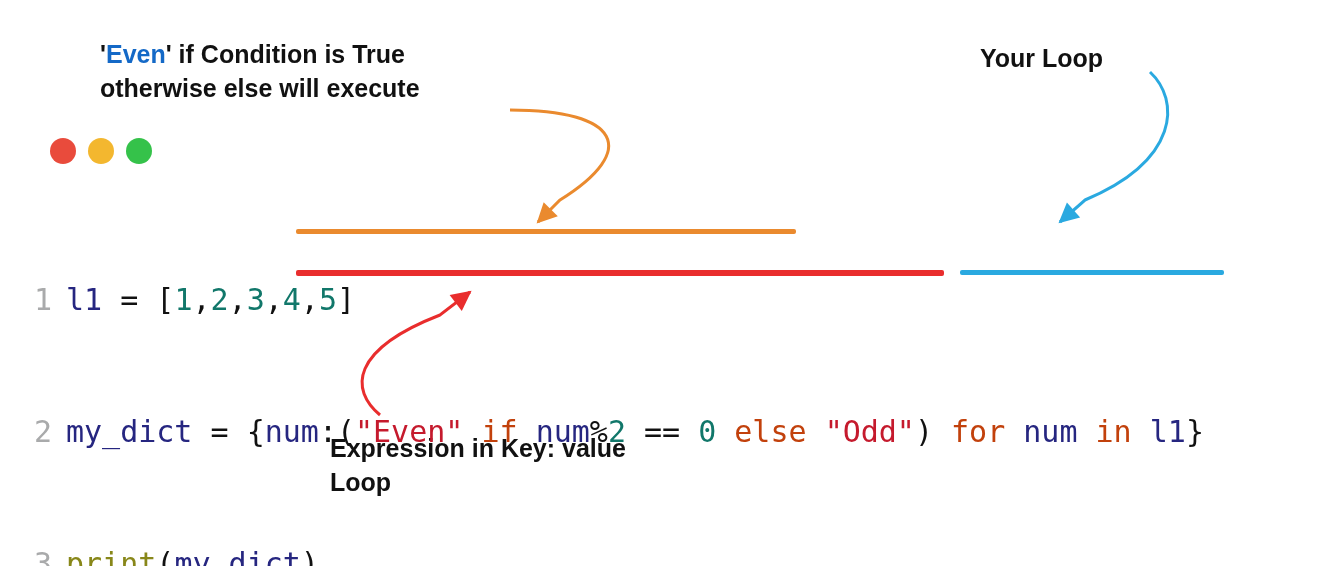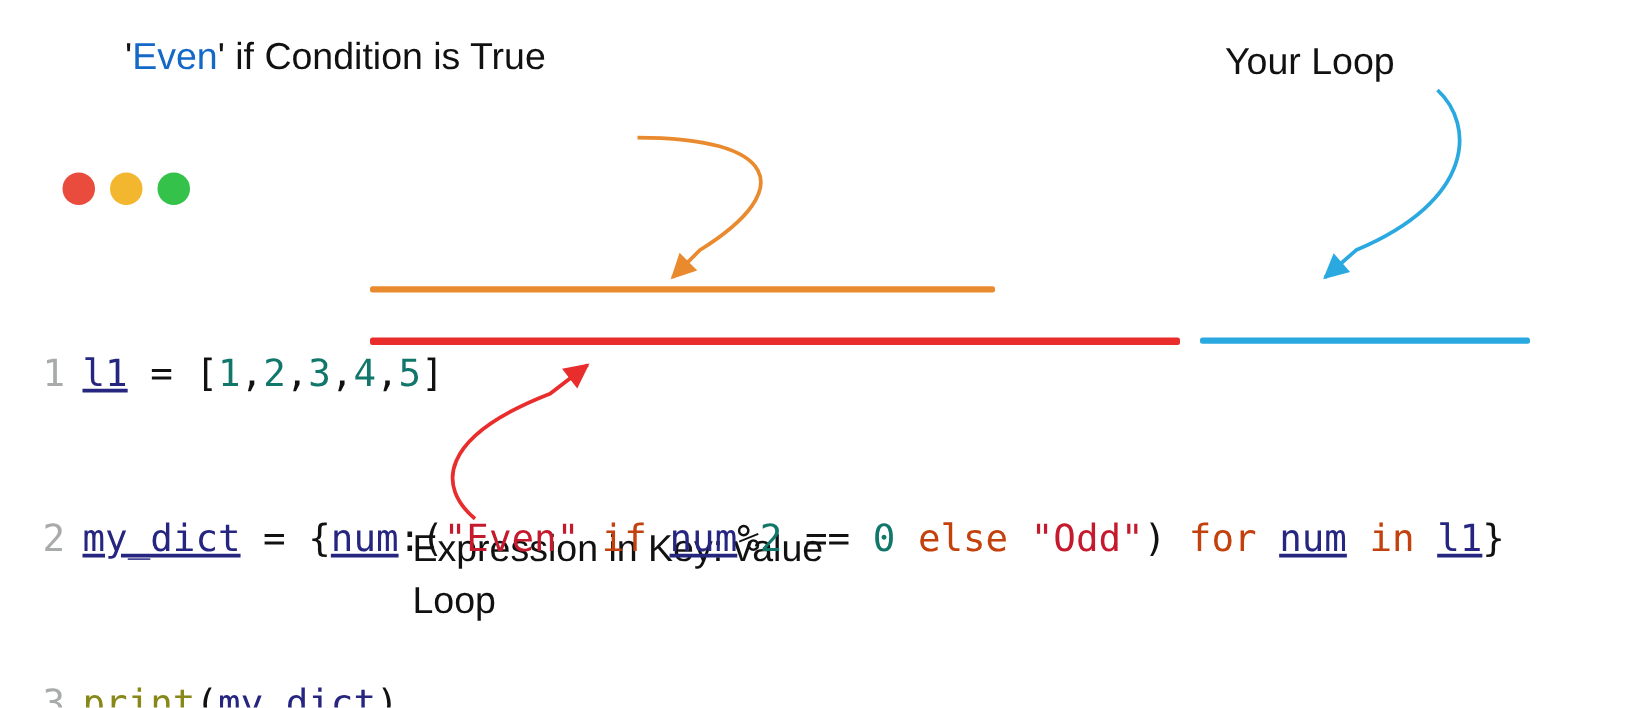--- a/index.html
+++ b/index.html
@@ -1,44 +1,45 @@
 <!DOCTYPE html>
 <html><head>
 <meta charset="utf-8">
 <style>
   html,body{margin:0;padding:0;width:1320px;height:566px;background:#fff;font-family:-apple-system,BlinkMacSystemFont,"Segoe UI",Helvetica,Arial,sans-serif;color:#111;overflow:hidden;}
   .stage{position:relative;width:1320px;height:566px;}
-  .annot{position:absolute;font-size:30px;line-height:1.35;color:#111;font-weight:400;}
+  .annot{position:absolute;font-size:25px;line-height:1.35;color:#111;font-weight:700;margin-top:12px;}
   .annot .blue{color:#1469c7;}
   .dots{position:absolute;left:50px;top:138px;display:flex;gap:12px;}
   .dot{width:26px;height:26px;border-radius:50%;}
   .dot.red{background:#e94b3c;}
   .dot.yellow{background:#f3b72f;}
   .dot.green{background:#35c24a;}
   .code-block{position:absolute;left:18px;top:190px;font-family:"SFMono-Regular",Consolas,Menlo,monospace;font-size:30px;line-height:44px;white-space:pre;}
   .code-block .line{display:flex;}
   .ln{display:inline-block;width:34px;text-align:right;color:#a9aaab;user-select:none;margin-right:14px;}
-  .tok-var{color:#262680;text-decoration:underline;}
+  .tok-var{color:#262680;}
   .tok-pun{color:#111;}
   .tok-num{color:#11776a;}
   .tok-kw{color:#c2410c;}
   .tok-str{color:#c51a2d;}
   .tok-fn{color:#888719;}
   .ul{position:absolute;height:5px;border-radius:2px;}
   .ul.orange{background:#ea8a2e;}
   .ul.red{background:#e92d2d;}
   .ul.blue{background:#2aa9e0;}
   svg.arrow{position:absolute;overflow:visible;}
 </style>
 </head>
 <body>
 <div class="stage">
 
 <div class="annot" style="left:100px;top:26px;width:520px;">
   <span>'</span><span class="blue">Even</span><span>' if Condition is True</span><br>
+  <span>otherwise else will execute</span>
 </div>
 
 <div class="annot" style="left:980px;top:30px;">Your Loop</div>
 
 <div class="annot" style="left:330px;top:420px;width:450px;">
   <span>Expression in Key: value</span><br>
   <span>Loop</span>
 </div>
 
 <div class="dots">

